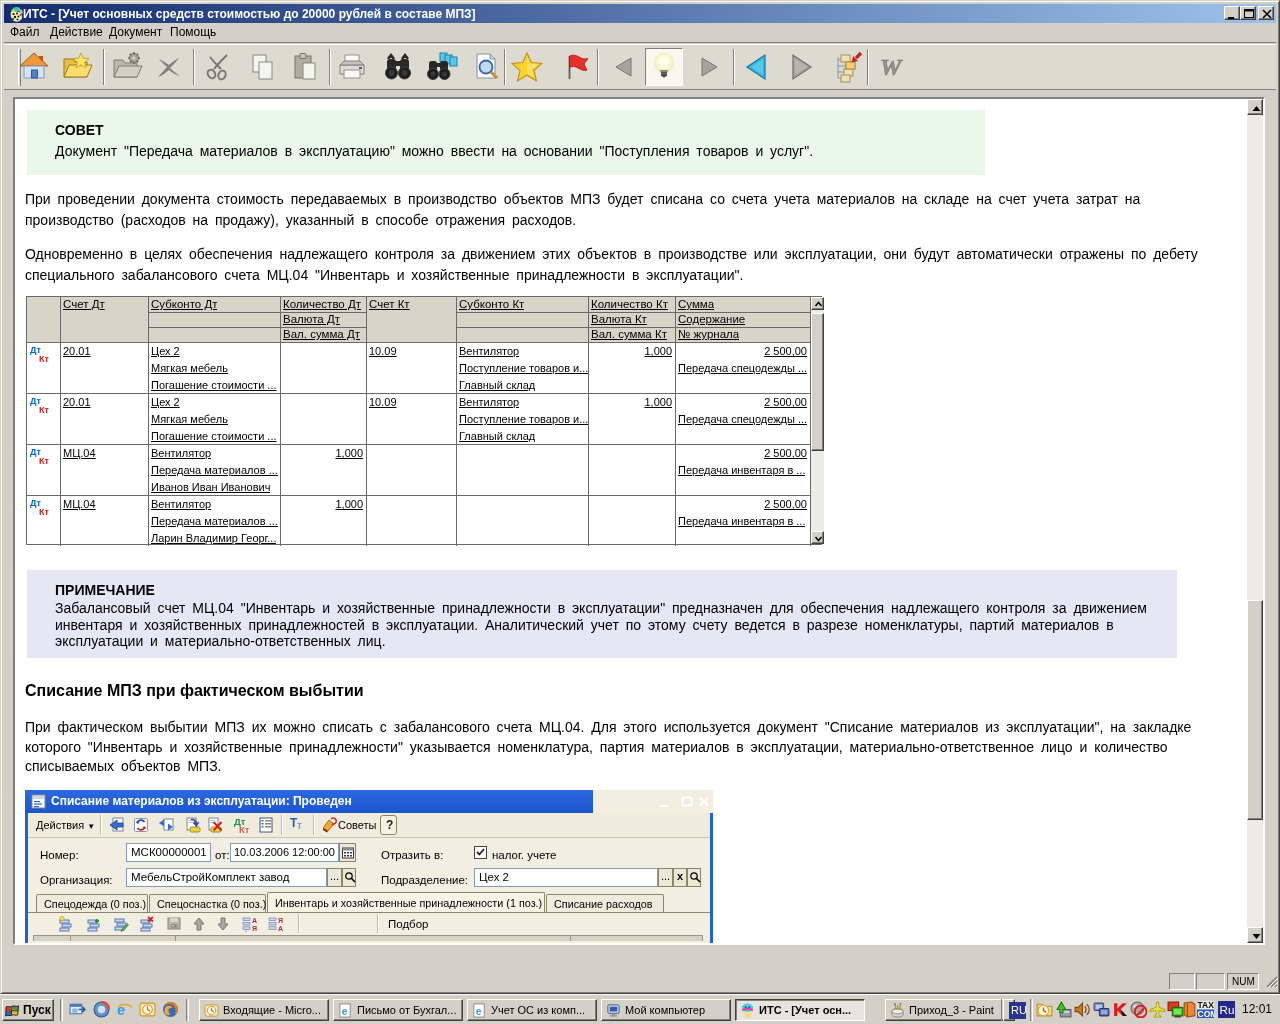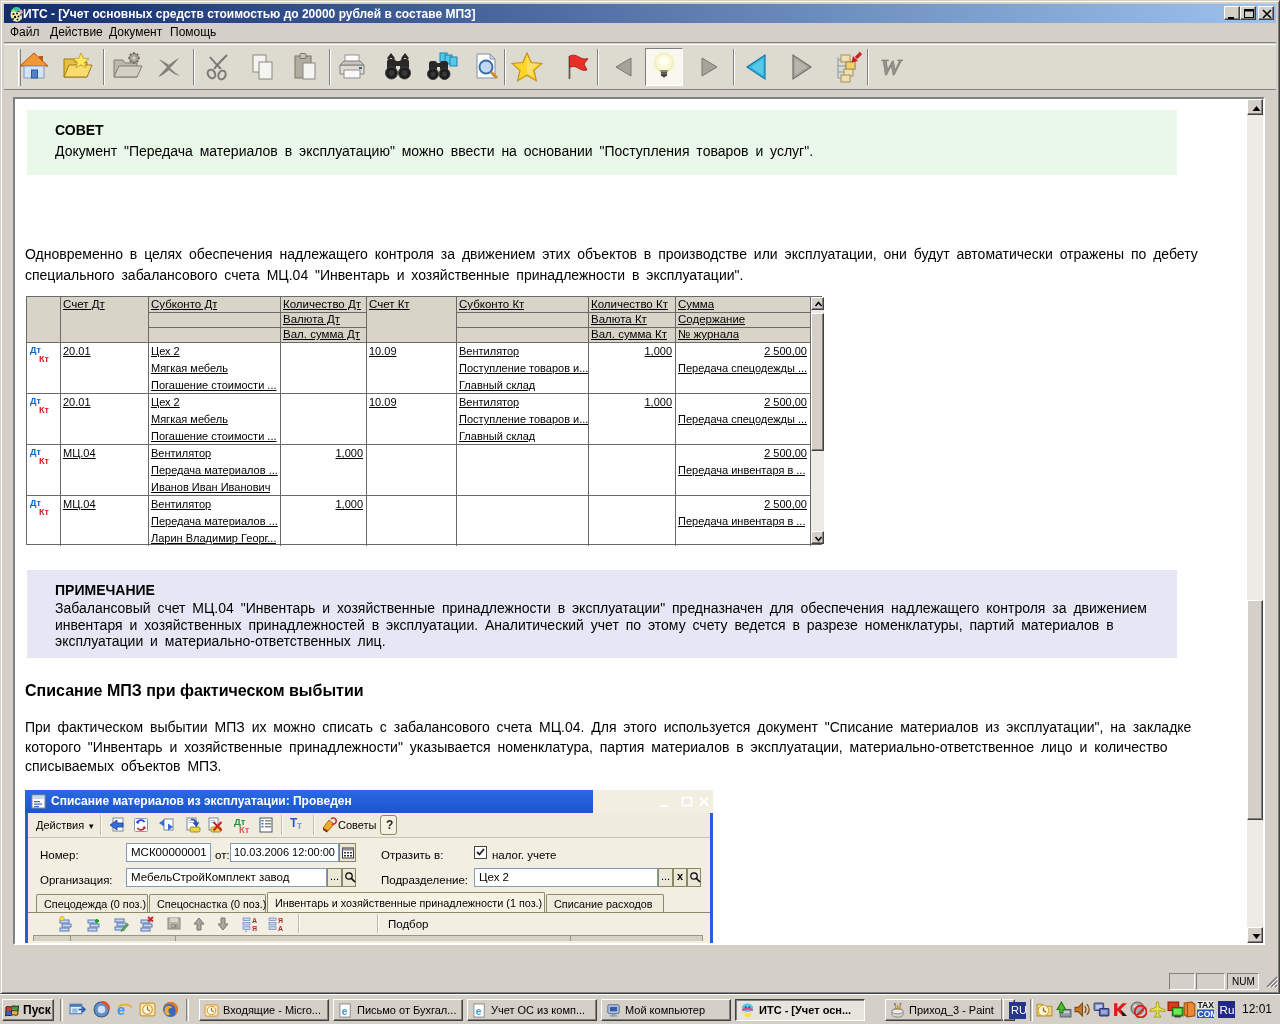--- a/index.html
+++ b/index.html
@@ -295,24 +295,25 @@
     <div class="tsep" style="left:325px;"></div>
     <div class="tsep" style="left:500px;"></div>
     <div class="tsep" style="left:593px;"></div>
     <div class="tsep" style="left:729px;"></div>
     <div class="tsep" style="left:863px;"></div>
   </div>
 
   <div id="contentframe">
     <div id="doc">
 
-      <div class="abs" style="left:15px;top:17px;width:1150px;height:65px;background:#E9F8E9;">
+      <div class="abs" style="left:15px;top:17px;width:958px;height:65px;background:#E9F8E9;">
         <div class="abs" style="left:28px;top:12px;font-weight:bold;font-size:14px;">СОВЕТ</div>
         <div class="abs" style="left:28px;top:33px;font-size:14px;word-spacing:3px;">Документ "Передача материалов в эксплуатацию" можно ввести на основании "Поступления товаров и услуг".</div>
       </div>
+      <div class="para" style="top:96px;">При проведении документа стоимость передаваемых в производство объектов МПЗ будет списана со счета учета материалов на складе на счет учета затрат на<br>производство (расходов на продажу), указанный в способе отражения расходов.</div>
       <div class="para" style="top:151px;">Одновременно в целях обеспечения надлежащего контроля за движением этих объектов в производстве или эксплуатации, они будут автоматически отражены по дебету<br>специального забалансового счета МЦ.04 "Инвентарь и хозяйственные принадлежности в эксплуатации".</div>
 
       <div id="acctable">
         <div class="hdr" style="left:0;top:0;width:783px;height:45px;"></div>
 
         <div class="hline" style="left:121px;top:15px;width:218px;"></div>
         <div class="hline" style="left:121px;top:30px;width:218px;"></div>
         <div class="hline" style="left:429px;top:15px;width:354px;"></div>
         <div class="hline" style="left:429px;top:30px;width:354px;"></div>
 

